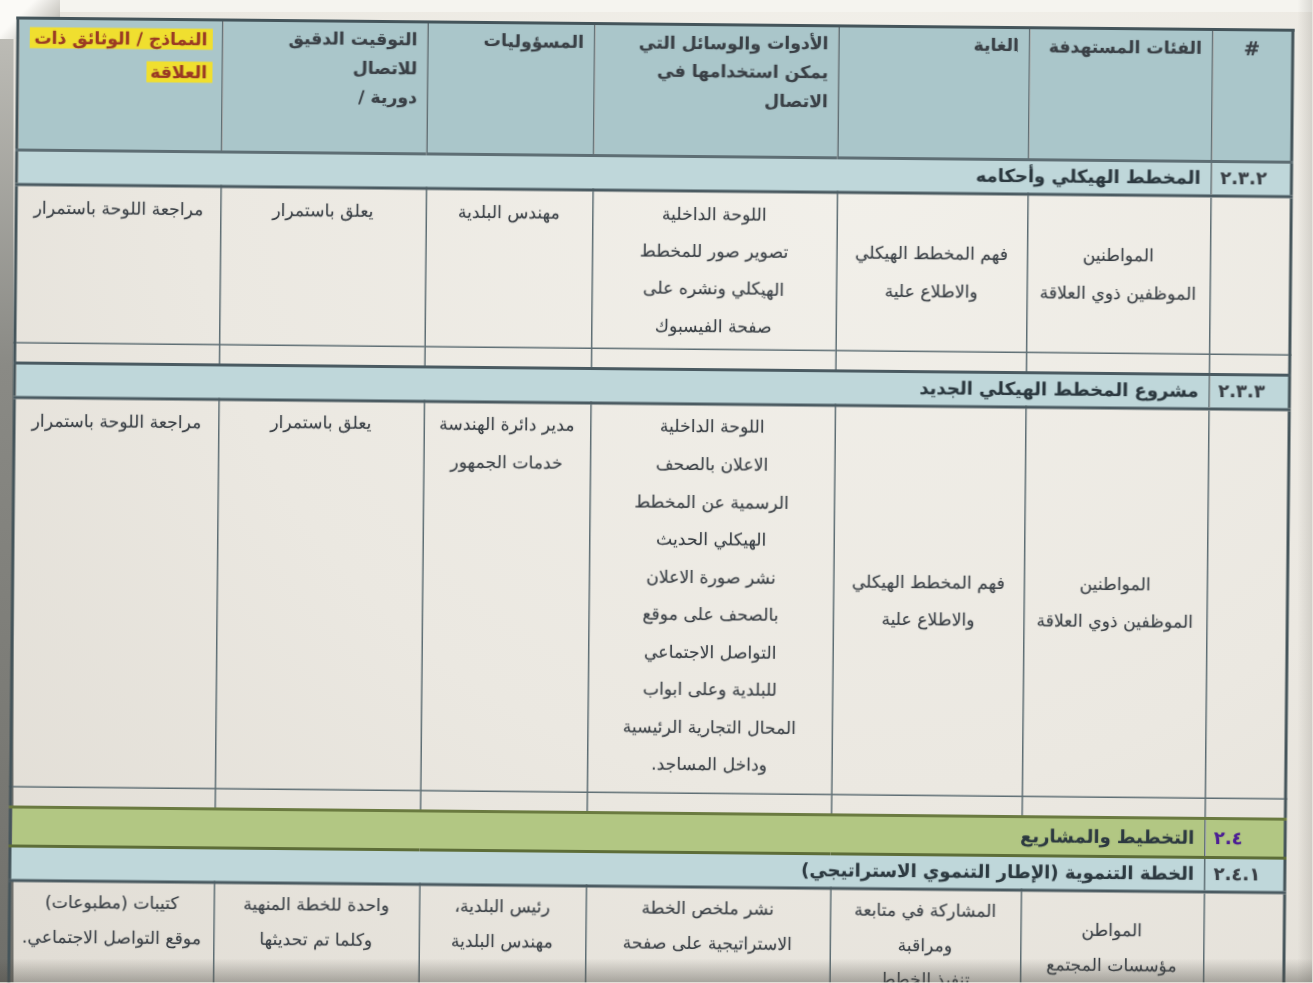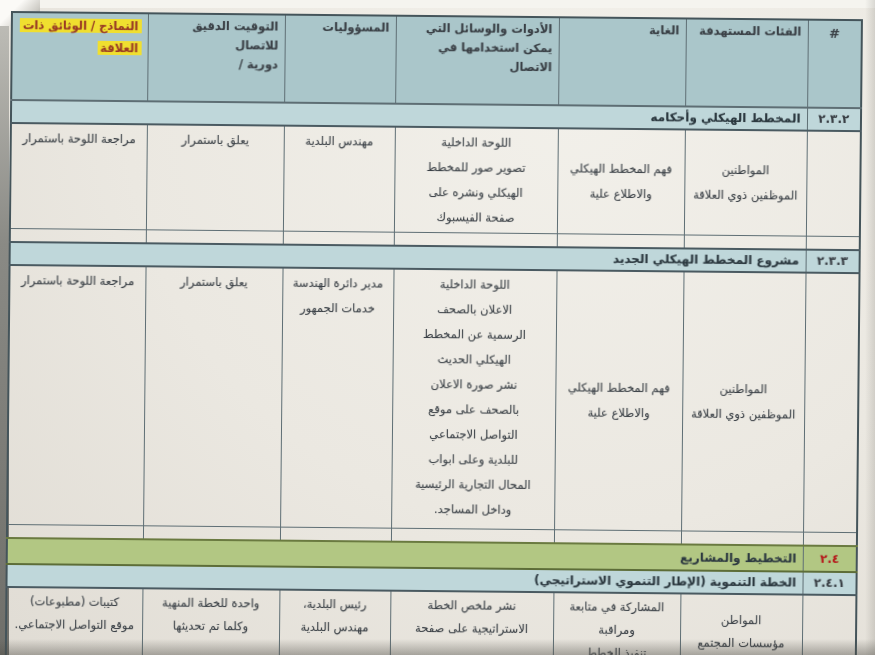--- a/index.html
+++ b/index.html
@@ -38,22 +38,22 @@
   .hrow .c-num{text-align:center;font-size:13px;}
   .hl{background:var(--highlight_bg);color:var(--highlight_text);
     padding:0 3px;line-height:1.9;
     -webkit-box-decoration-break:clone;box-decoration-break:clone;}
   
   .srow td{background:var(--section_bg);font-weight:bold;font-size:12px;
     height:19px;line-height:19px;padding:1px 6px;white-space:nowrap;
     border-top:2px solid #4a5a61;border-bottom:2px solid #4a5a61;}
   .srow .stitle{text-align:right;color:#2c3940;}
   .grow td{background:var(--green_bg);border-top:2px solid #6a7a40;
-    border-bottom:2px solid #5d6d38;color:#b91c1c;height:22px;line-height:22px;}
-  .c-num{text-align:center;font-weight:bold;font-size:11.5px;}
+    border-bottom:2px solid #5d6d38;color:#4c1d95;height:22px;line-height:22px;}
+  .c-num{text-align:left;font-weight:bold;font-size:11.5px;}
   
   .brow td{font-size:11.5px;line-height:25px;text-align:center;}
   .r1 td{height:94px;}
   .r2 td{height:254px;}
   .r3 td{height:46px;line-height:23px;}
   .mid{vertical-align:middle;}
   .tight{font-size:10.5px;}
   .erow td{height:12px;padding:0;}
 </style>
 </head>

